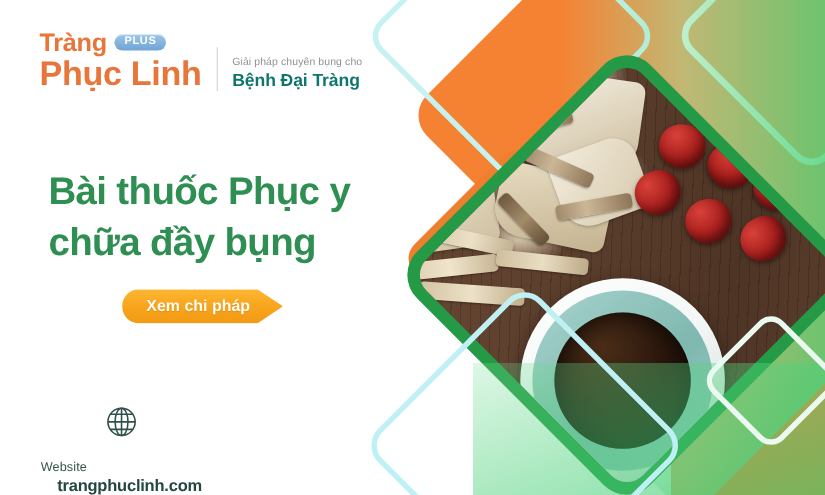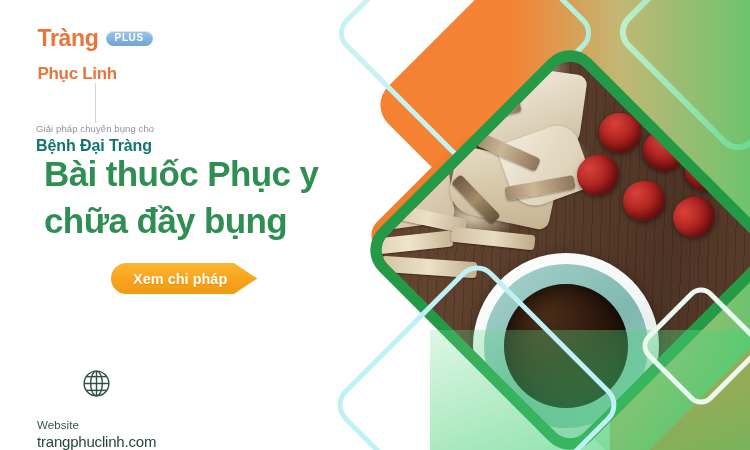--- a/index.html
+++ b/index.html
@@ -248,22 +248,21 @@
     position: absolute;
     left: 0; top: 0;
     width: 400px; height: 450px;
   }
 
   
   .logo-row {
     position: absolute;
     left: 36px; top: 27px;
     display: flex;
-    align-items: center;
-    flex-direction: column;
+    align-items: flex-end;
   }
   .logo-text {
     line-height: 1.02;
     position: relative;
   }
   .logo-l1 {
     display: flex;
     align-items: center;
     gap: 7px;
   }
@@ -278,25 +277,25 @@
     background: linear-gradient(180deg, #9ec6e8, #6ea4d4);
     color: #ffffff;
     font-size: 10px;
     font-weight: bold;
     letter-spacing: 0.6px;
     padding: 2px 9px 3px;
     border-radius: 10px;
     box-shadow: inset 0 1px 0 rgba(255,255,255,0.6);
   }
   .logo-l2 {
-    font-size: 17px;
+    font-size: 31px;
     font-weight: bold;
     color: #e8753a;
     letter-spacing: -0.3px;
-    margin-top: 15px;
+    margin-top: 1px;
   }
   .logo-divider {
     width: 1px;
     height: 40px;
     background: #cfd4d6;
     margin: 0 13px 0 14px;
   }
   .tagline-small {
     font-size: 9.5px;
     color: #8c9294;
@@ -353,23 +352,24 @@
   }
   .globe-icon { width: 33px; height: 33px; display: block; }
   .web-label {
     font-size: 11.5px;
     color: #37564f;
     letter-spacing: 0.1px;
     margin-bottom: 2px;
   }
   .web-url {
     font-size: 15px;
-    font-weight: normal;
+    font-weight: bold;
     color: #22473f;
     letter-spacing: -0.2px;
+    margin-left: 15px;
   }
 </style>
 </head>
 <body>
 
 <div id="banner">
 
   <div class="graphic-stage">
 
     <div class="orange-fill-right"></div>

